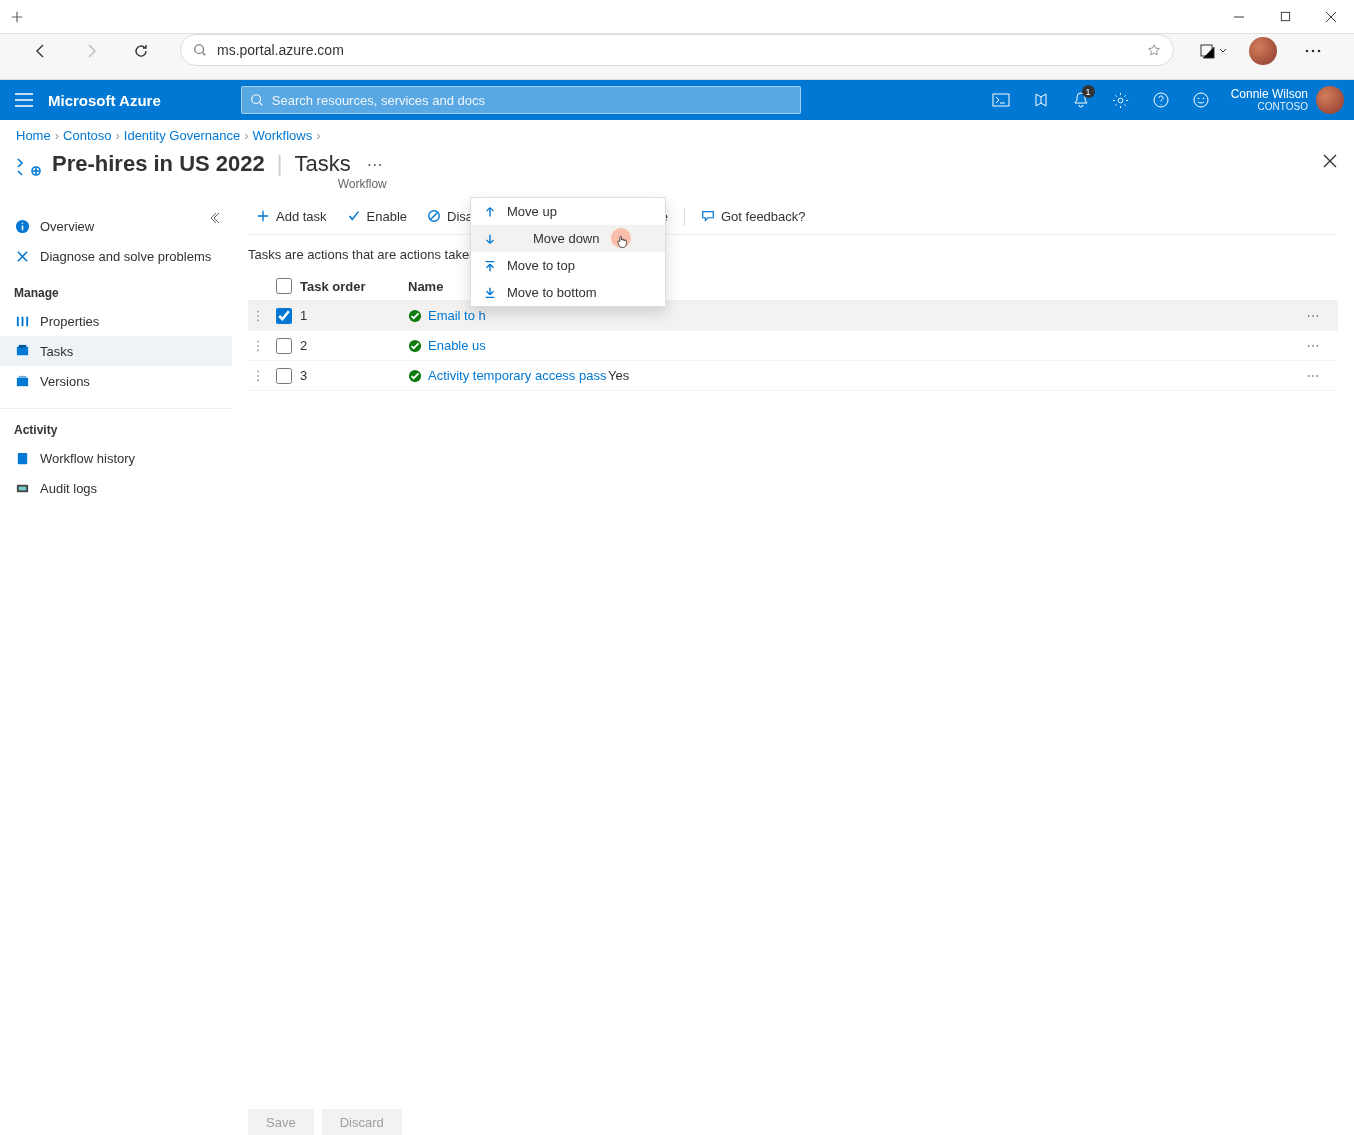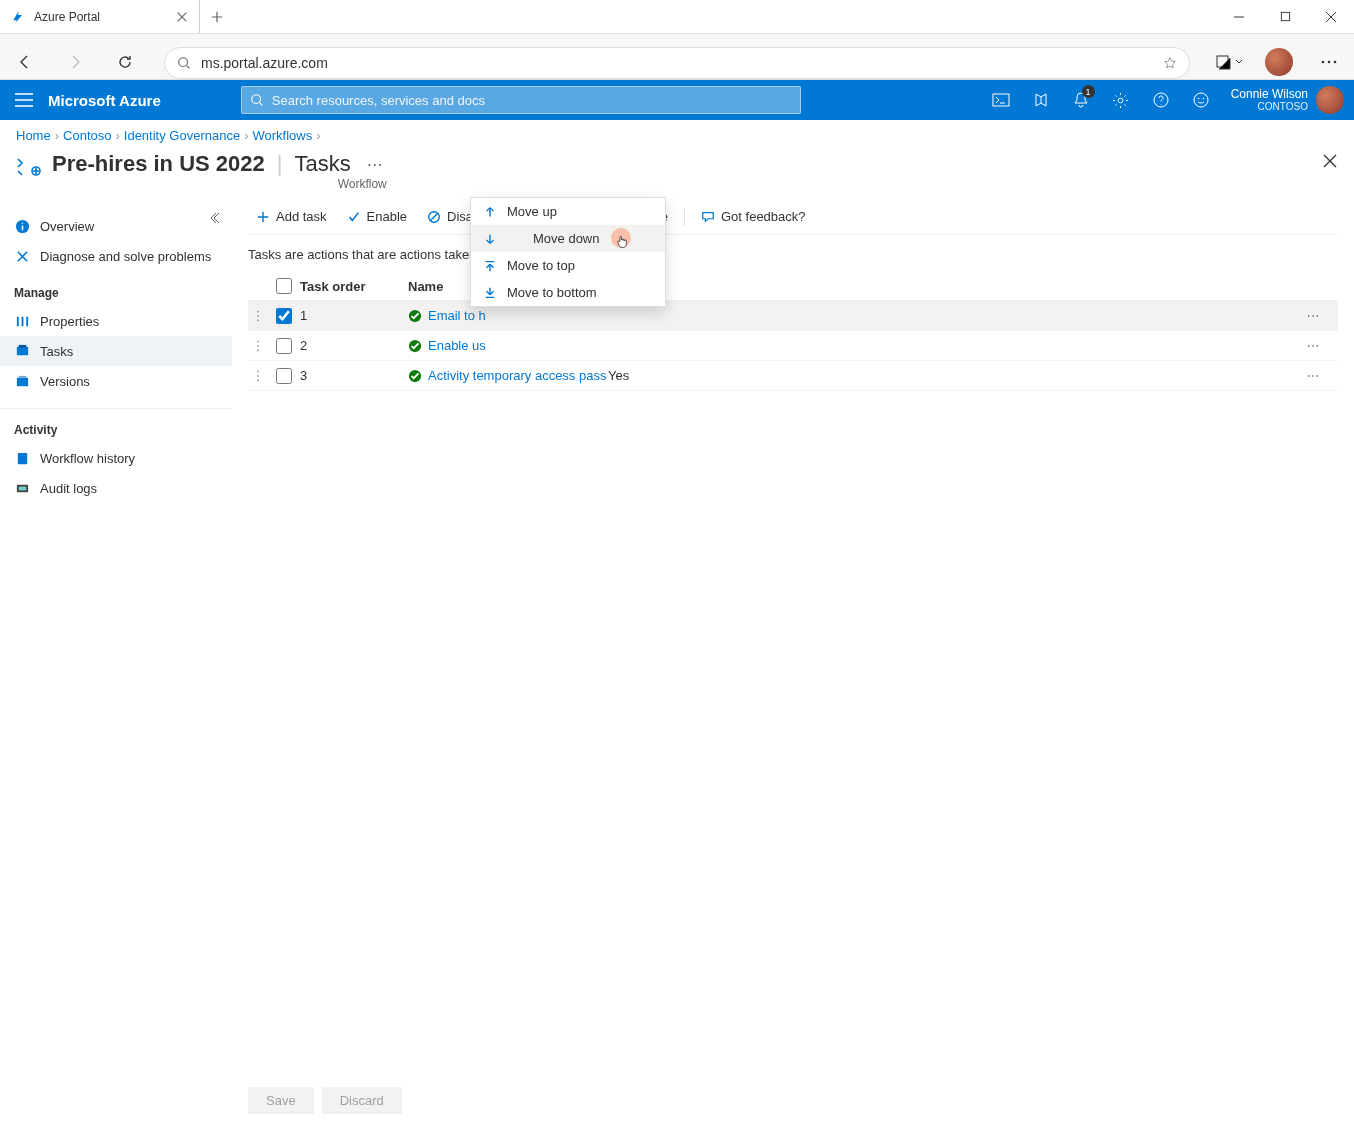--- a/index.html
+++ b/index.html
@@ -10,21 +10,21 @@
 .tab { display: flex; align-items: center; padding: 0 10px; border-right: 1px solid #ccc; background: #f3f3f3; width: 200px; gap: 8px; }
 .tab.active { background: #fff; }
 .tab-icon { width: 16px; height: 16px; }
 .tab-title { flex: 1; font-size: 12px; color: #333; }
 .tab-close { width: 14px; height: 14px; color: #666; }
 .newtab { width: 34px; display: flex; align-items: center; justify-content: center; color: #666; }
 .window-controls { position: absolute; right: 0; top: 0; display: flex; height: 100%; }
 .win-btn { width: 46px; display: flex; align-items: center; justify-content: center; color: #333; }
 
 
-.addressbar { height: 46px; display: flex; align-items: flex-end; padding: 0 8px; gap: 16px; background: #f7f7f7; border-bottom: 1px solid #ddd; }
+.addressbar { height: 46px; display: flex; align-items: flex-start; padding: 0 24px; gap: 16px; background: #f7f7f7; border-bottom: 1px solid #ddd; }
 .nav-btn { width: 34px; height: 34px; display: flex; align-items: center; justify-content: center; color: #333; border-radius: 4px; }
 .nav-btn.disabled { color: #bbb; }
 .url-box { flex: 1; height: 32px; border: 1px solid #ddd; border-radius: 16px; display: flex; align-items: center; padding: 0 12px; gap: 10px; background: #fff; margin: 0 6px; }
 .url-box svg { width: 14px; height: 14px; color: #666; }
 .url-text { flex: 1; color: #333; font-size: 14px; }
 .addr-icon { width: 18px; height: 18px; color: #333; }
 .avatar-sm { width: 28px; height: 28px; border-radius: 50%; background: radial-gradient(circle at 35% 35%, #d47c5a, #8b3a2e); }
 
 
 .azure-bar { height: 40px; background: #0078d4; display: flex; align-items: center; padding: 0 0 0 0; color: #fff; }
@@ -64,21 +64,21 @@
 .sidebar { width: 232px; padding: 12px 0; position: relative;}
 .sidebar-collapse { position: absolute; right: 8px; top: 12px; color: #666;}
 .side-item { display: flex; align-items: center; gap: 10px; padding: 7px 14px; font-size: 13px; cursor: pointer; }
 .side-item.active { background: #eef3f8; }
 .side-group { font-size: 12px; color: #333; font-weight: 600; padding: 14px 14px 6px; border-top: 1px solid transparent;}
 .side-group.bordered { border-top: 1px solid #eee; margin-top: 12px;}
 .side-icon { width: 16px; height: 16px; display: flex; align-items: center; justify-content: center; }
 
 .content { flex: 1; padding: 0 16px 12px 16px; display: flex; flex-direction: column; position: relative;}
 .toolbar { display: flex; align-items: center; gap: 4px; padding: 6px 0; border-bottom: 1px solid #eee; }
-.tool-btn { display: flex; align-items: center; gap: 6px; padding: 4px 8px; font-size: 13px; color: #333; cursor: pointer; }
+.tool-btn { display: flex; align-items: flex-start; gap: 6px; padding: 4px 8px; font-size: 13px; color: #333; cursor: pointer; }
 .tool-btn svg { width: 14px; height: 14px; }
 .tool-sep { width: 1px; height: 18px; background: #ddd; margin: 0 4px; }
 .note { padding: 12px 0 10px; font-size: 13px; color: #333; }
 
 .table { width: 100%; }
 .table-header { display: flex; align-items: center; padding: 6px 0; border-bottom: 1px solid #eee; font-size: 13px; font-weight: 600; color: #333;}
 .row { display: flex; align-items: center; height: 30px; border-bottom: 1px solid #f4f4f4; font-size: 13px; position: relative;}
 .row.selected { background: #f3f2f1; }
 .col-drag { width: 20px; display: flex; align-items: center; justify-content: center; color: #888; }
 .col-check { width: 32px; display: flex; align-items: center; justify-content: center; }
@@ -92,39 +92,30 @@
 input[type=checkbox] { width: 16px; height: 16px; accent-color: #0078d4; }
 
 
 .dropdown { position: absolute; left: 222px; top: -2px; width: 196px; background: #fff; border: 1px solid #ddd; box-shadow: 0 6px 14px rgba(0,0,0,0.15); z-index: 10; }
 .dd-item { display: flex; align-items: center; gap: 10px; padding: 6px 12px; font-size: 13px; cursor: pointer; }
 .dd-item.hover { background: #f3f2f1; gap: 36px; }
 .dd-item svg { width: 14px; height: 14px; color: #0078d4;}
 .click-spot { position: absolute; width: 20px; height: 20px; border-radius: 50%; background: rgba(255,140,100,0.5); left: 140px; top: 3px; pointer-events: none;}
 .cursor-hand { position: absolute; left: 144px; top: 10px; pointer-events: none; }
 
-.footer { position: absolute; bottom: 22px; left: 16px; display: flex; gap: 8px; }
+.footer { position: absolute; bottom: 0; left: 16px; display: flex; gap: 8px; }
 .foot-btn { padding: 6px 18px; background: #f3f2f1; color: #a19f9d; font-size: 13px; border: none; }
 
 svg { flex-shrink: 0; }
 
 </style>
 </head>
 <body>
 
 <div class="titlebar">
-  <div class="tab active">
-    <svg class="tab-icon" viewBox="0 0 24 24">
-        <path fill="#0078d4" d="M13 3L5 17h5l-2 4 10-12h-6l1-6z"></path>
-      </svg>
-    <span class="tab-title">Azure Portal</span>
-    <svg class="tab-close" viewBox="0 0 16 16">
-        <path stroke="currentColor" stroke-width="1.4" d="M3 3l10 10M13 3L3 13"></path>
-      </svg>
-  </div>
   <div class="newtab">
     <svg width="14" height="14" viewBox="0 0 16 16">
         <path stroke="currentColor" stroke-width="1.4" d="M8 2v12M2 8h12"></path>
       </svg>
   </div>
   <div class="window-controls">
     <div class="win-btn">
         <svg width="12" height="12" viewBox="0 0 12 12">
           <path stroke="currentColor" d="M1 6h10"></path>
         </svg>

